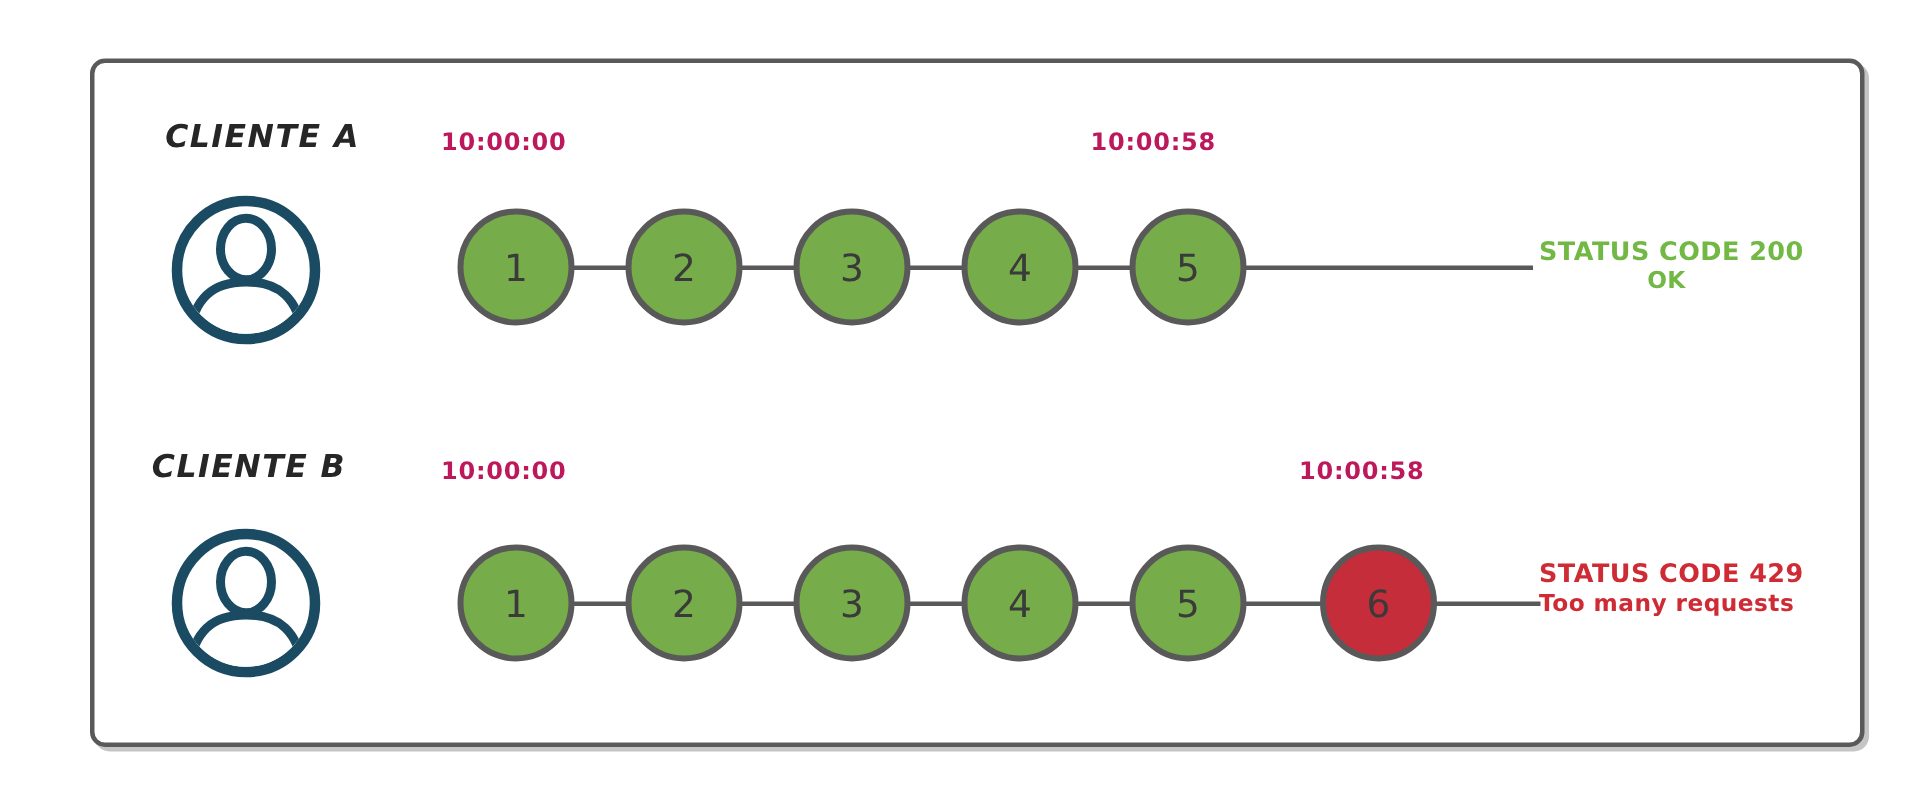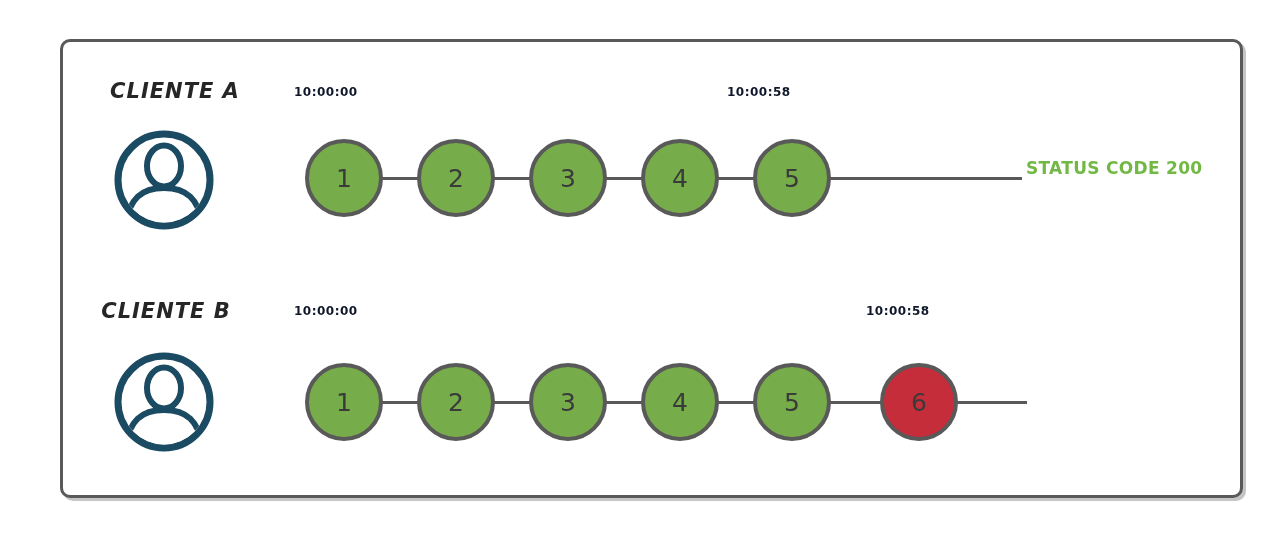--- a/index.html
+++ b/index.html
@@ -42,23 +42,23 @@
     white-space: nowrap;
   }
   .avatar {
     position: absolute;
     width: 100px;
     height: 100px;
   }
   .timestamp {
     position: absolute;
     font-weight: bold;
-    font-size: 12px;
+    font-size: 16px;
     letter-spacing: 0.5px;
-    color: #0f172a;
+    color: #be185d;
     white-space: nowrap;
   }
   .track {
     position: absolute;
     height: 3px;
     background: #595959;
   }
   .req {
     position: absolute;
     width: 78px;
@@ -129,20 +129,21 @@
     </div>
     <div class="req ok" style="left:641px; top:139px;">
       <span>4</span>
     </div>
     <div class="req ok" style="left:753px; top:139px;">
       <span>5</span>
     </div>
 
     <div class="status green" style="left:1026px; top:159px;">
       <div class="l1">STATUS CODE 200</div>
+      <div class="l2">OK</div>
     </div>
   </div>
 
   <div class="client-row">
 
     <div class="client-label" style="left:91px; top:299px;text-align:center;">CLIENTE B</div>
 
     <svg class="avatar" style="left:114px; top:352px;" viewBox="0 0 100 100" aria-hidden="true">
       <defs>
           <clipPath id="avclip-b">
@@ -173,15 +174,19 @@
     <div class="req ok" style="left:641px; top:363px;">
       <span>4</span>
     </div>
     <div class="req ok" style="left:753px; top:363px;">
       <span>5</span>
     </div>
     <div class="req err" style="left:880px; top:363px;">
       <span>6</span>
     </div>
 
+    <div class="status red" style="left:1026px; top:374px;">
+      <div class="l1">STATUS CODE 429</div>
+      <div class="l2">Too many requests</div>
+    </div>
   </div>
 
 </div>
 
 </body></html>

